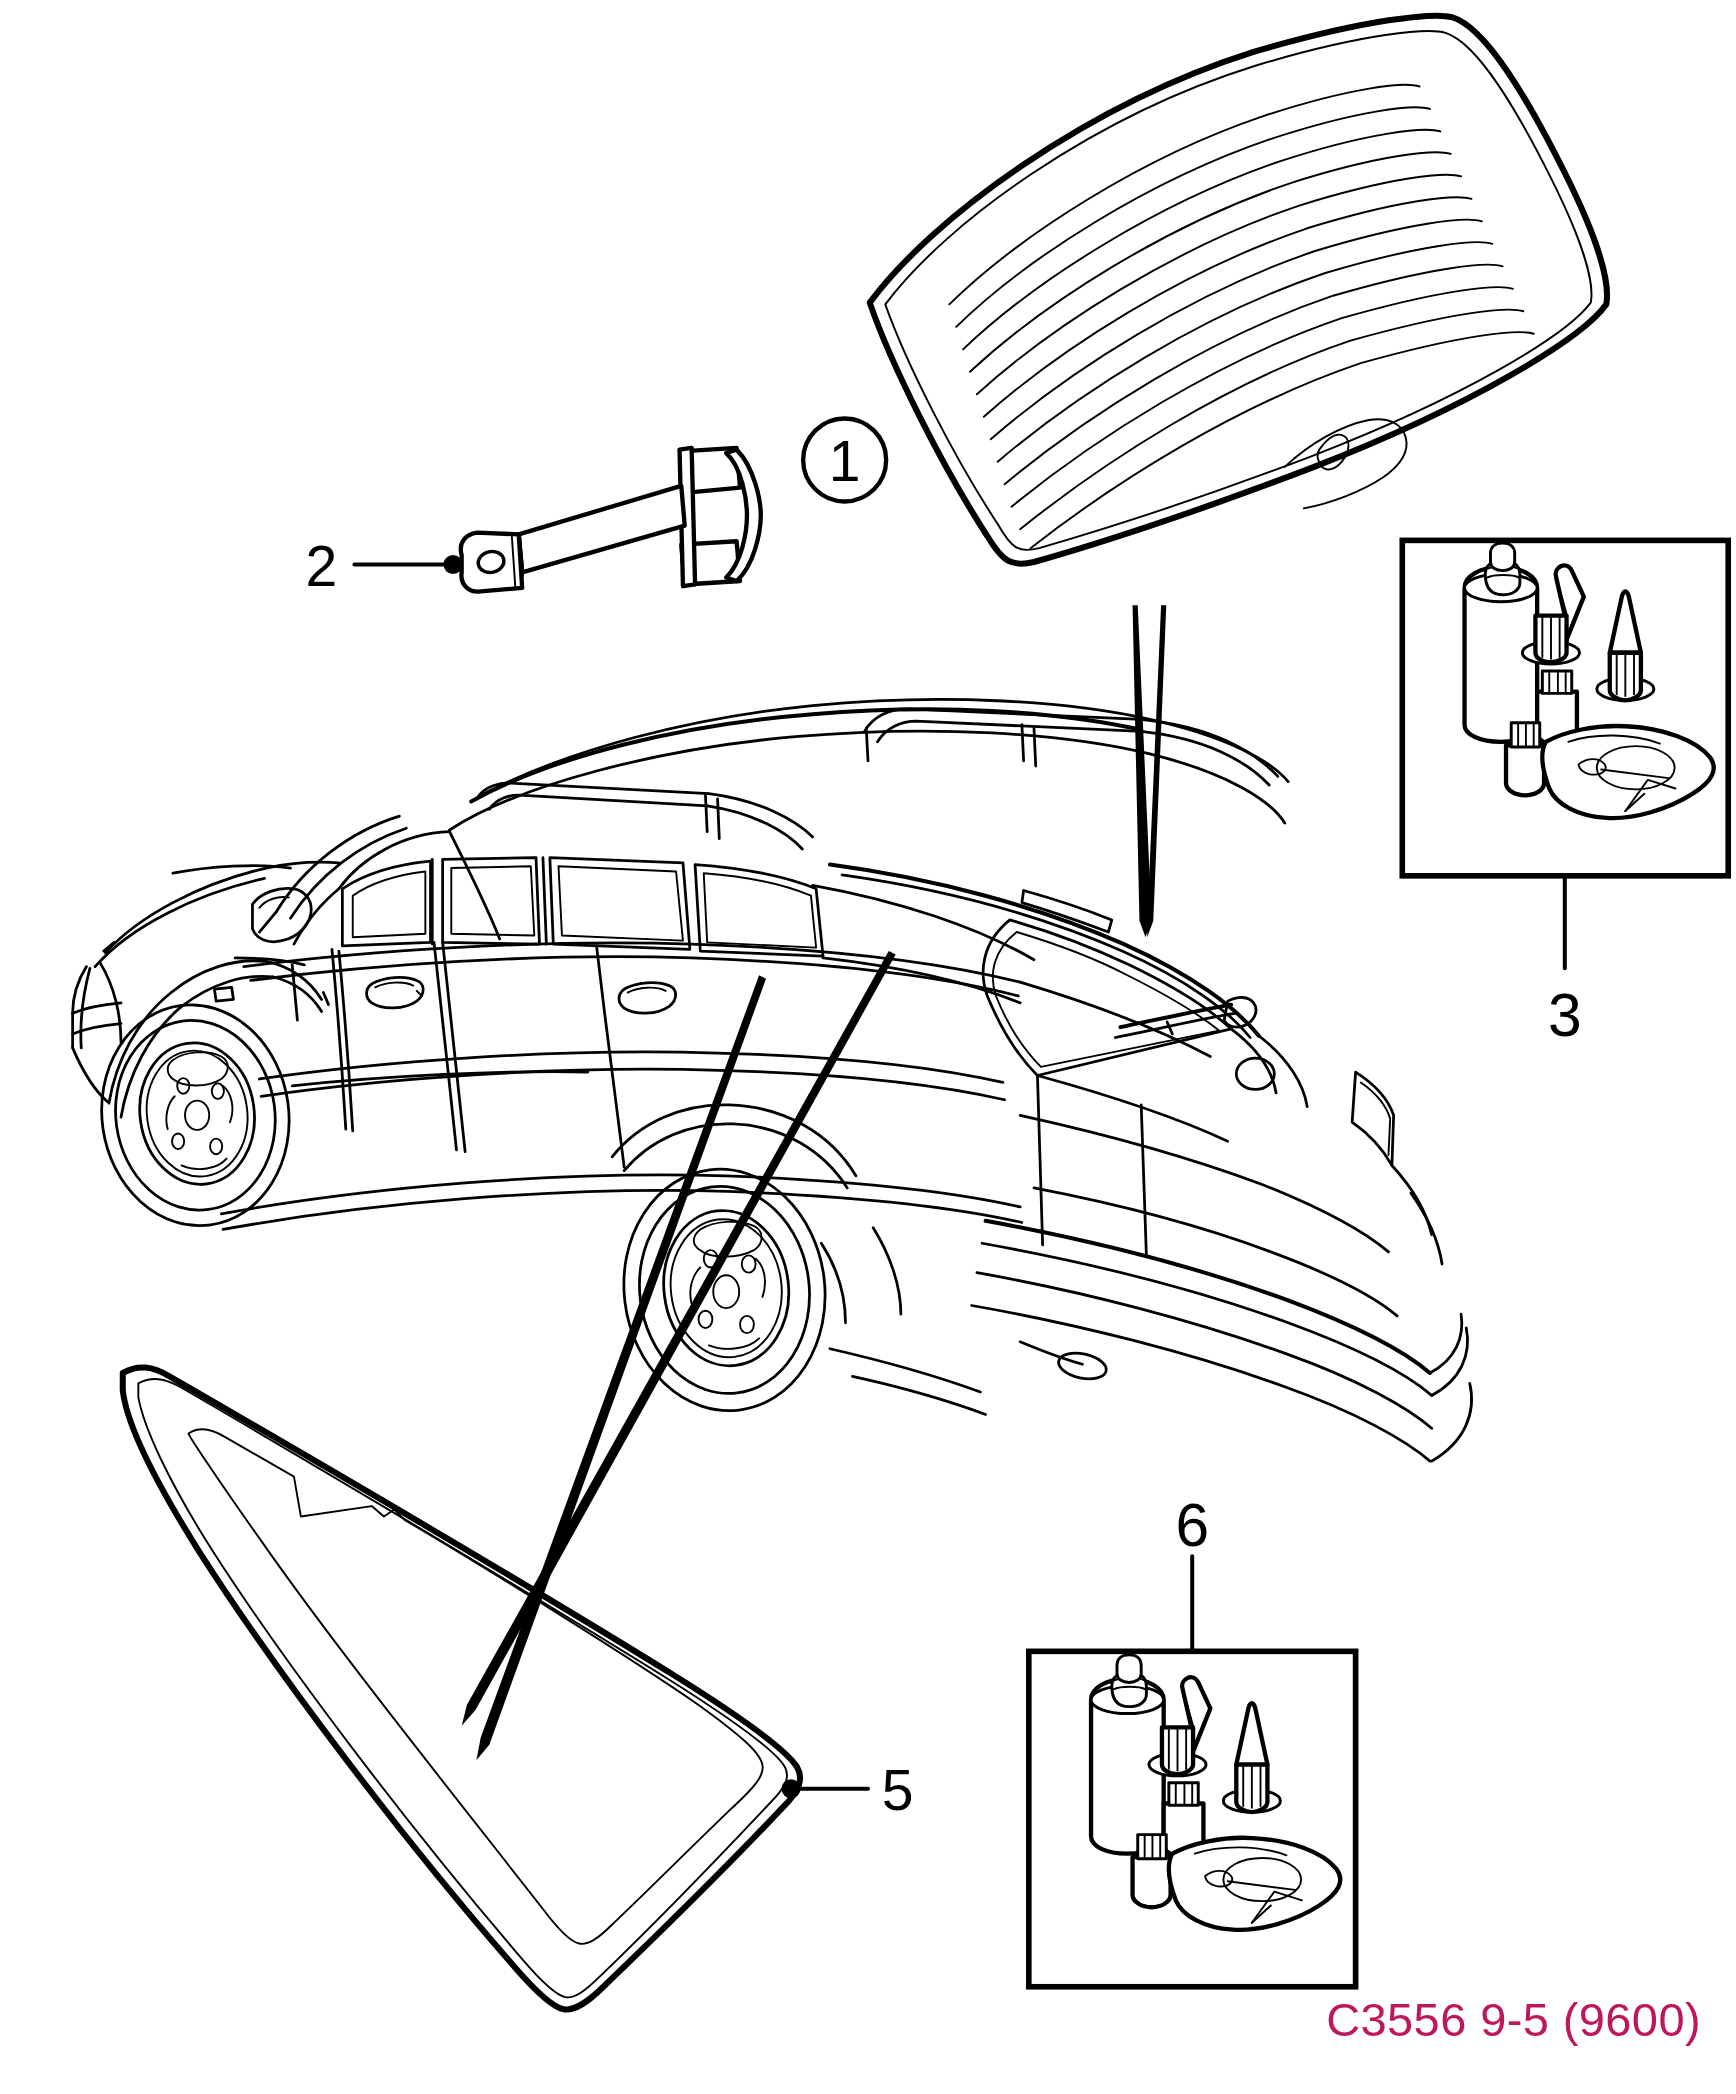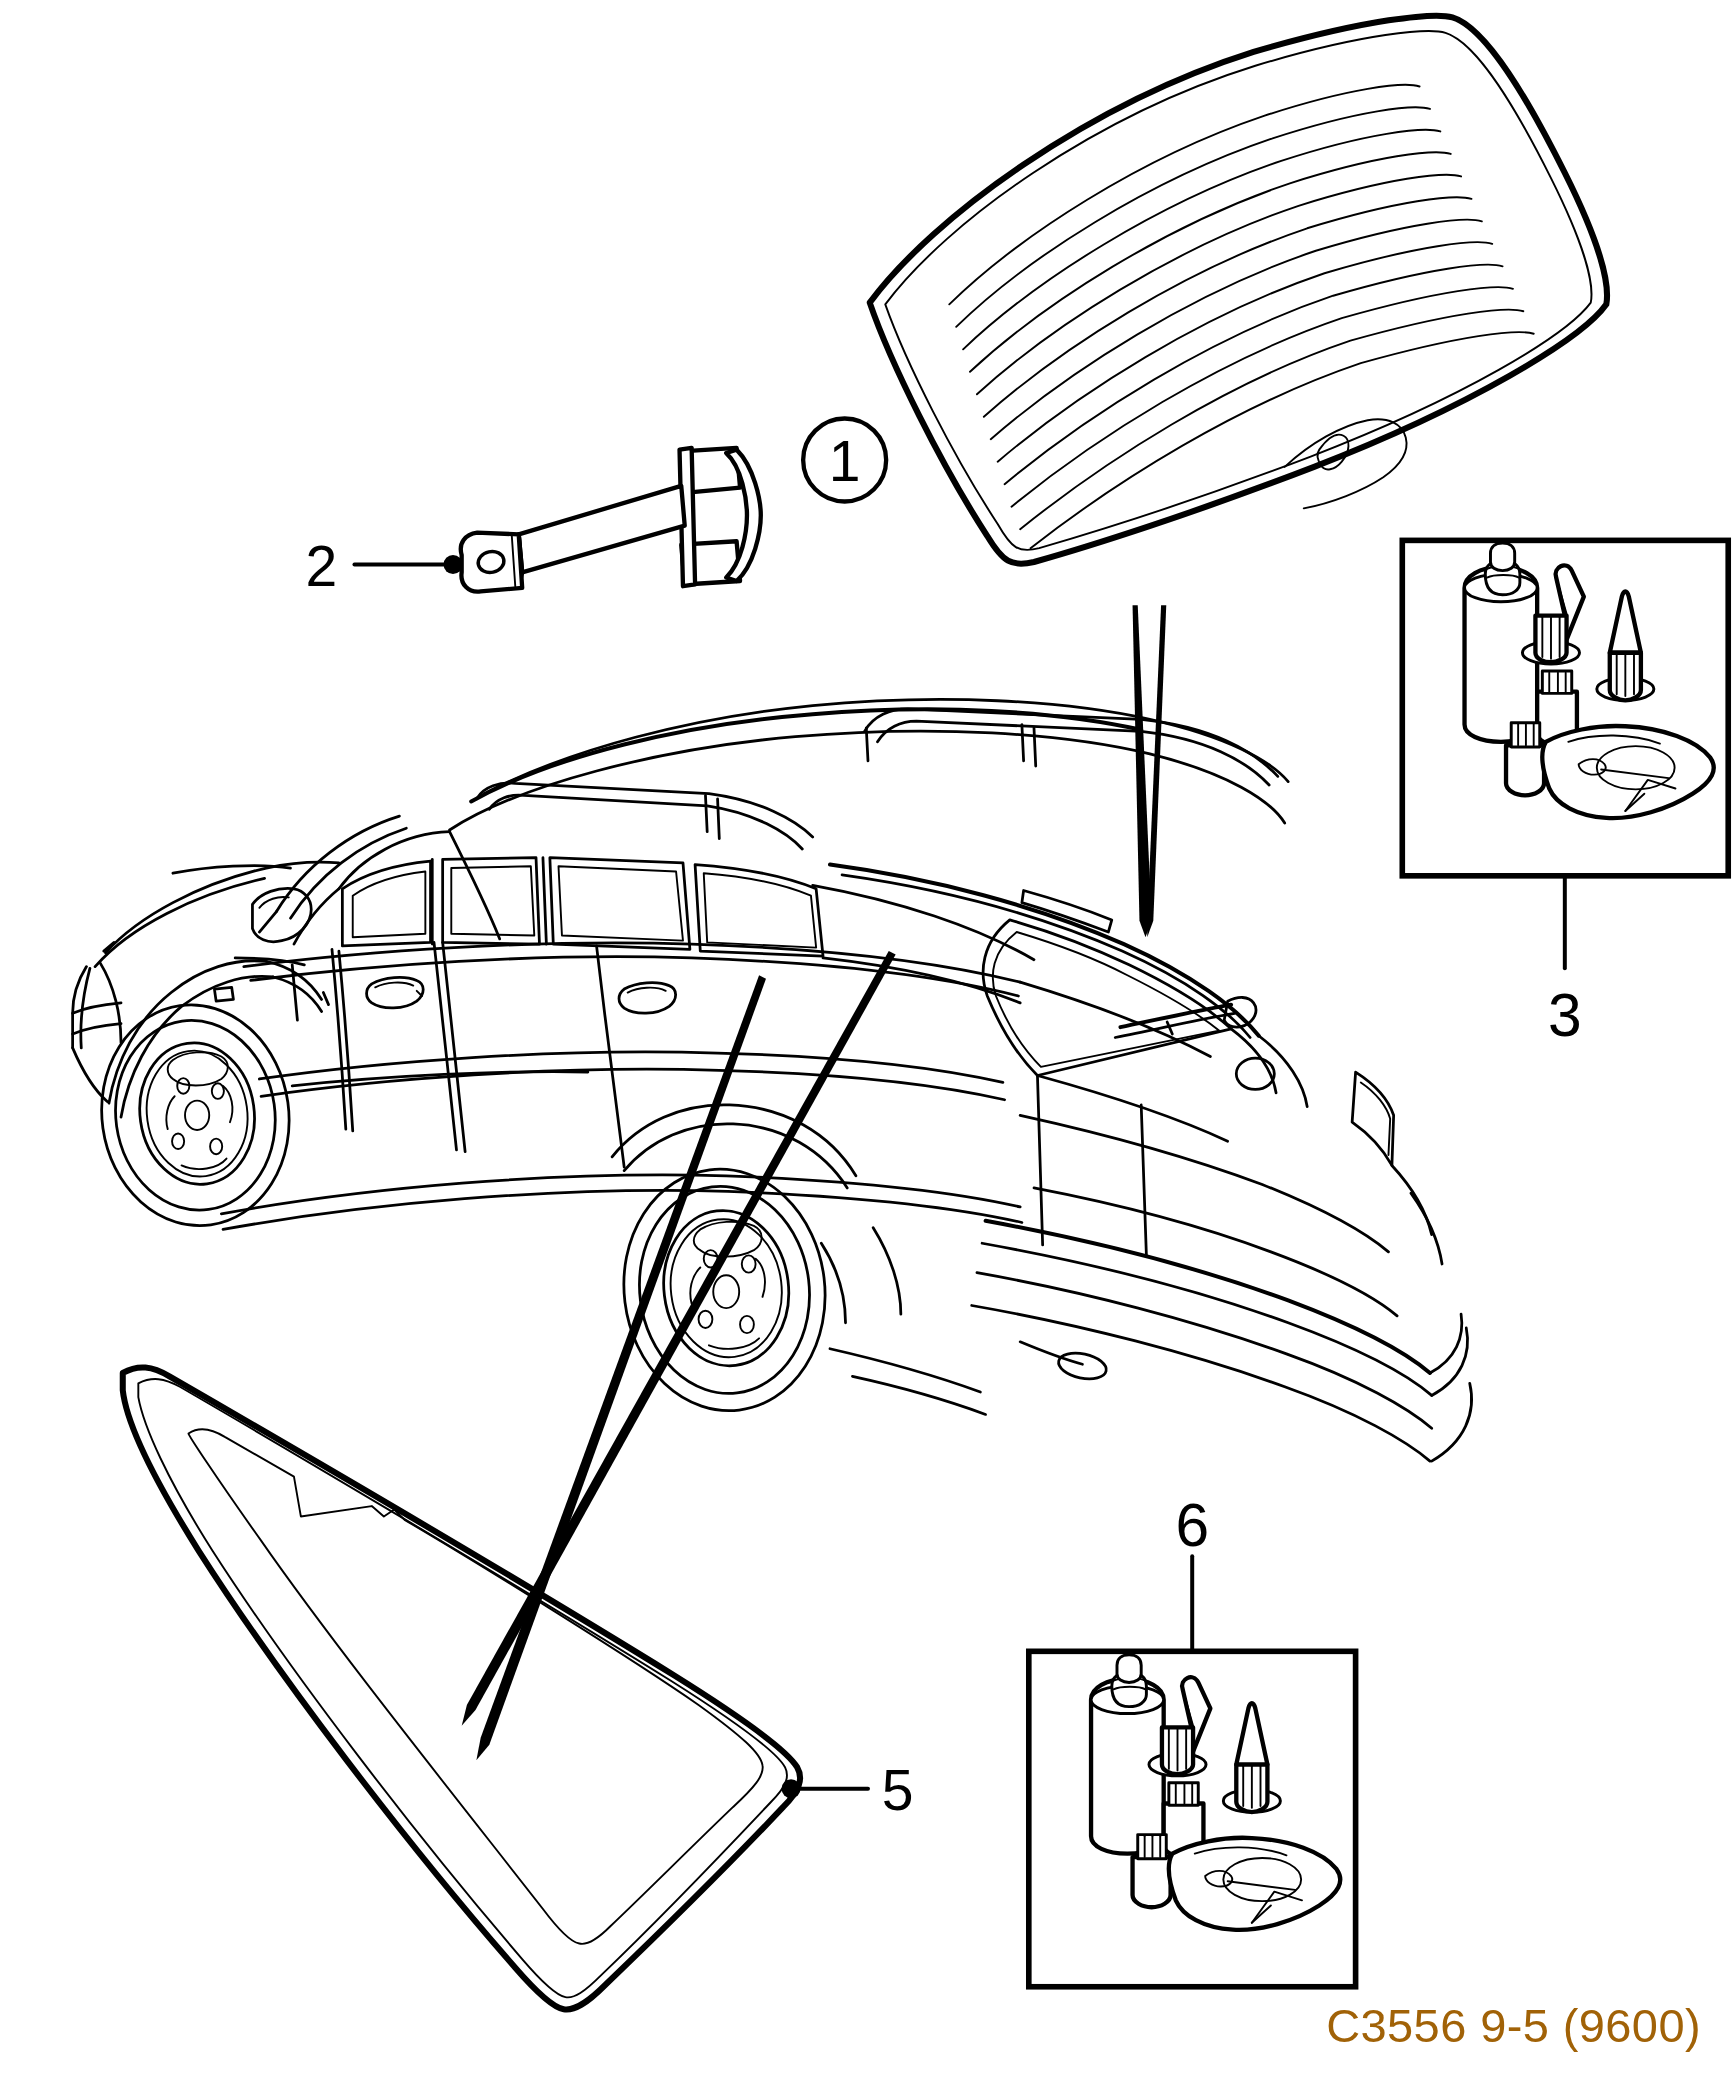--- a/index.html
+++ b/index.html
@@ -20,23 +20,23 @@
   #diagram {
     position: absolute;
     left: 0;
     top: 0;
     width: 1736px;
     height: 2094px;
   }
   .cap {
     position: absolute;
     right: 35px;
-    bottom: 41px;
+    bottom: 47px;
     font-size: 47px;
-    color: #a16207;
+    color: #be185d;
     letter-spacing: 0.4px;
     white-space: nowrap;
     font-family: "Liberation Sans", sans-serif;
   }
   svg text {
     font-family: "Liberation Sans", sans-serif;
     fill: #000000;
   }
 </style>
 </head>

